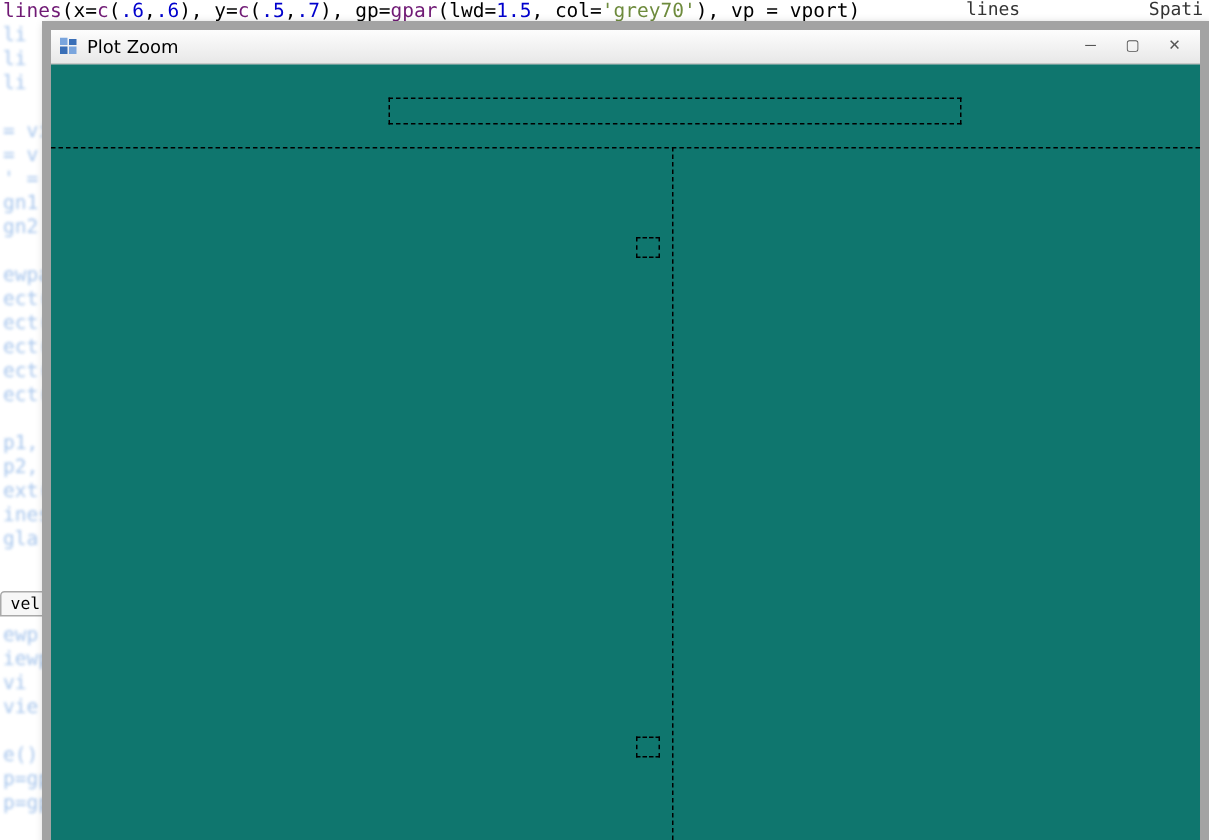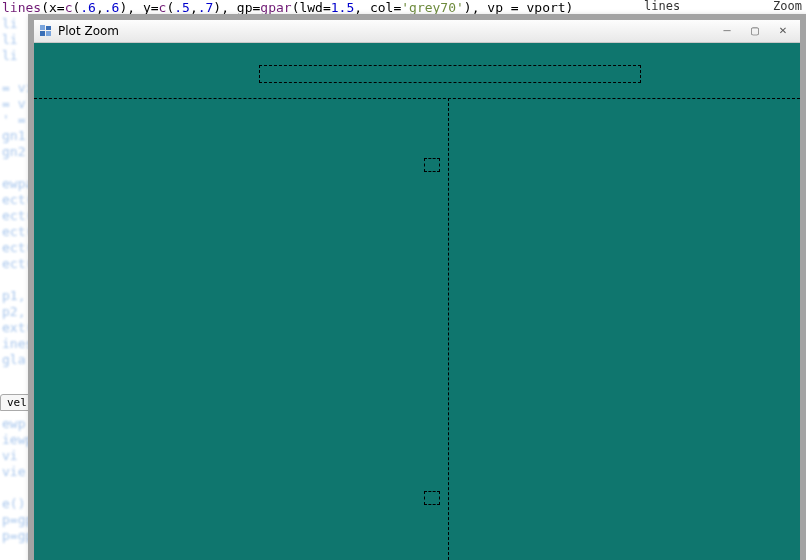--- a/index.html
+++ b/index.html
@@ -66,21 +66,21 @@
     <div class="code-line" style="top: 496px;"><span class="blur">e()</span></div>
     <div class="code-line" style="top: 512px;"><span class="blur">p=gp</span></div>
     <div class="code-line" style="top: 528px;"><span class="blur">p=gp</span></div>
   </div>
 
 <div class="tab-vel"><span>vel)</span></div>
 
 <div class="right-sep"></div>
 <div class="right-col">
   <span class="right-word" style="left:8px">lines</span>
-  <span class="right-word" style="right:4px">Zoom</span>
+  <span class="right-word" style="right:4px">Spati</span>
 </div>
 
 <div class="plot-window">
   <div class="plot-titlebar">
     <svg class="plot-icon" viewBox="0 0 12 12">
       <rect class="r2" x="0" y="0" width="5" height="5"></rect>
         <rect class="r1" x="6" y="1" width="5" height="4"></rect>
       <rect class="r1" x="0" y="6" width="5" height="5"></rect>
         <rect class="r2" x="6" y="6" width="5" height="5"></rect>
     </svg>

